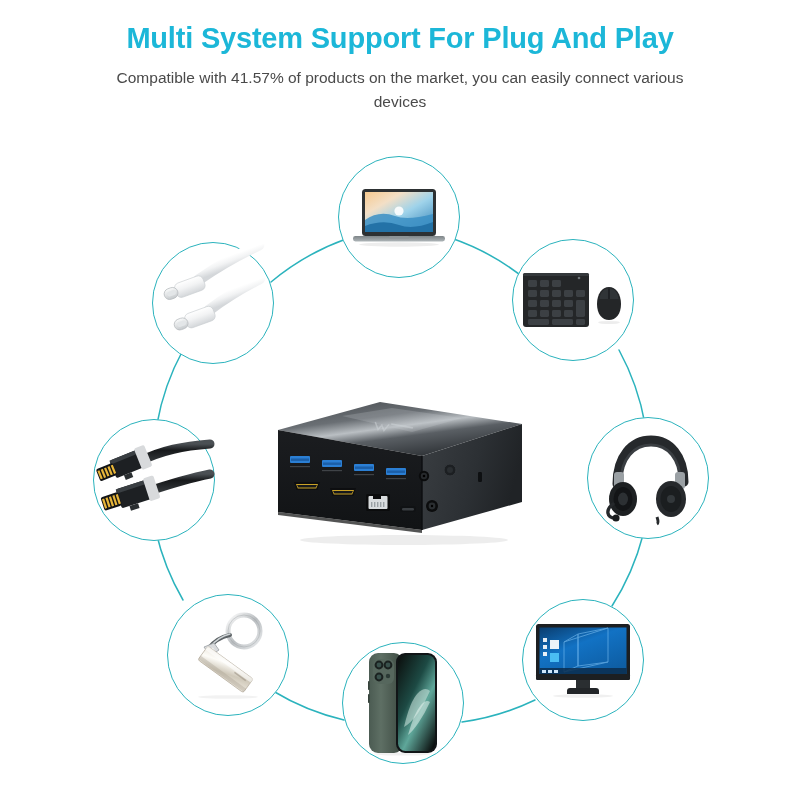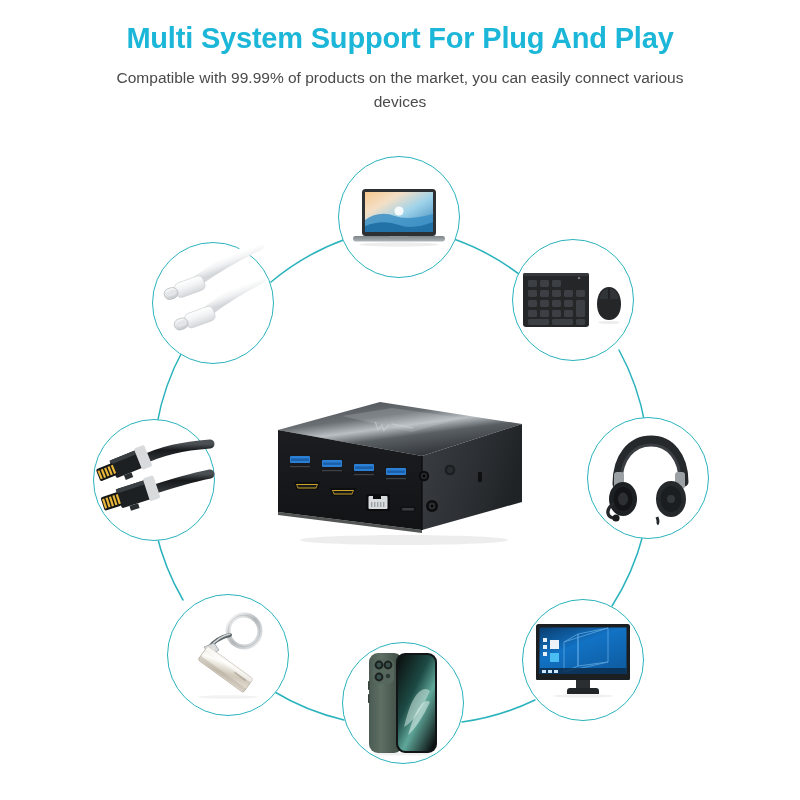--- a/index.html
+++ b/index.html
@@ -39,21 +39,21 @@
         width:256px;height:152px;}
   .dock svg{display:block;}
 </style>
 </head>
 <body>
 
 <div id="stage">
 
   <div class="header">
     <h1 class="headline">Multi System Support For Plug And Play</h1>
-    <p class="subline">Compatible with 99.99% of products on the market, you can easily connect various devices</p>
+    <p class="subline">Compatible with 41.57% of products on the market, you can easily connect various devices</p>
   </div>
 
   <div class="diagram">
 
     <svg class="ringsvg" viewBox="0 0 800 800">
       <g fill="none" stroke="#2bb3bd" stroke-width="1.5" stroke-linecap="round">
         <path d="M 451 238 A 246 246 0 0 1 529 282"></path>
         <path d="M 619 350 A 246 246 0 0 1 645 424"></path>
         <path d="M 643 535 A 246 246 0 0 1 612 606"></path>
         <path d="M 535 700 A 246 246 0 0 1 462 722"></path>

